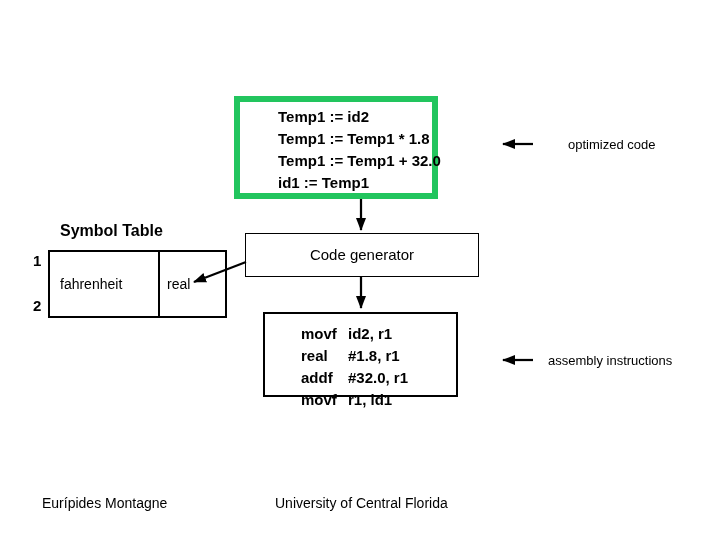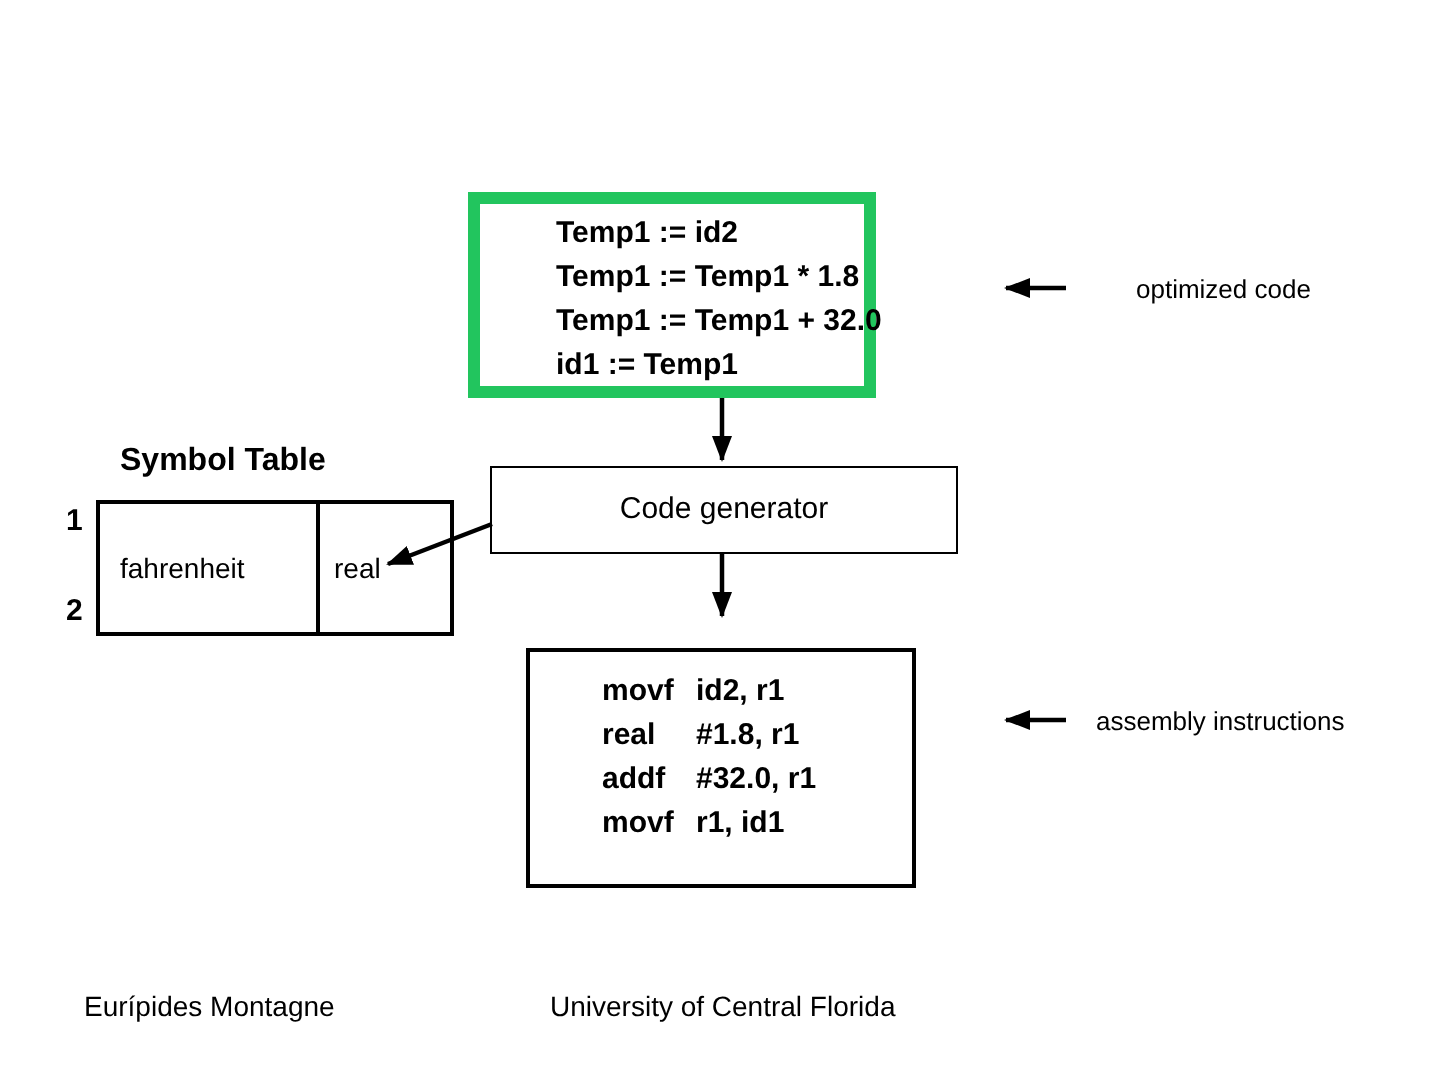--- a/index.html
+++ b/index.html
@@ -26,21 +26,21 @@
     font-size: 15px; font-weight: bold; line-height: 22px;
     white-space: nowrap;
   }
   .box-codegen {
     left: 245px; top: 233px; width: 234px; height: 44px;
     border: 1px solid #000;
     display: flex; align-items: center; justify-content: center;
     font-size: 15px; line-height: 18px;
   }
   .box-asm {
-    left: 263px; top: 324px; width: 195px; height: 120px;
+    left: 263px; top: 312px; width: 195px; height: 85px;
     border: 2px solid #000;
     padding: 9px 0 0 36px;
     font-size: 15px; font-weight: bold; line-height: 22px;
     white-space: nowrap;
   }
   .asm-op { display: inline-block; width: 47px; }
 
   
   .side-label {
     font-size: 13px; line-height: 15px; white-space: nowrap;

